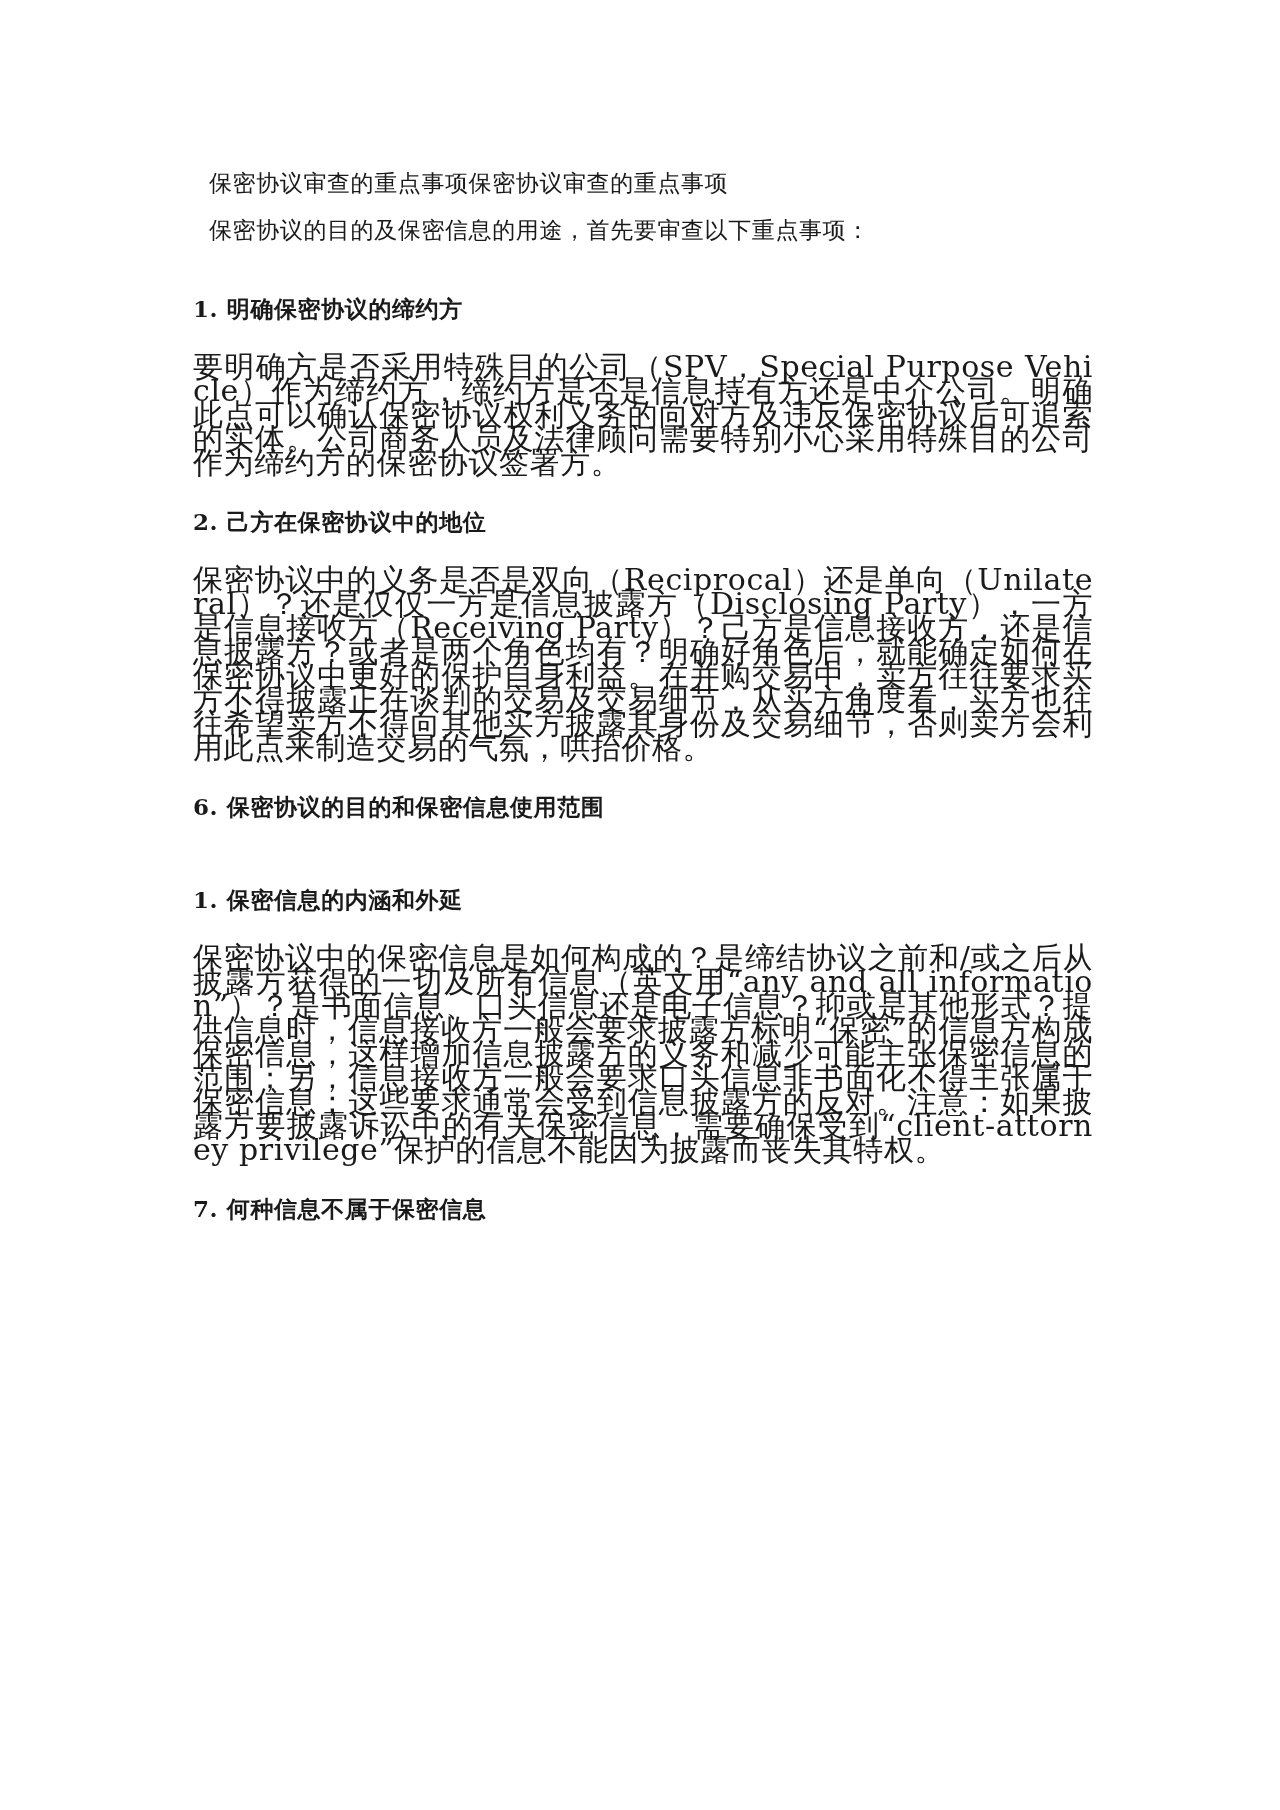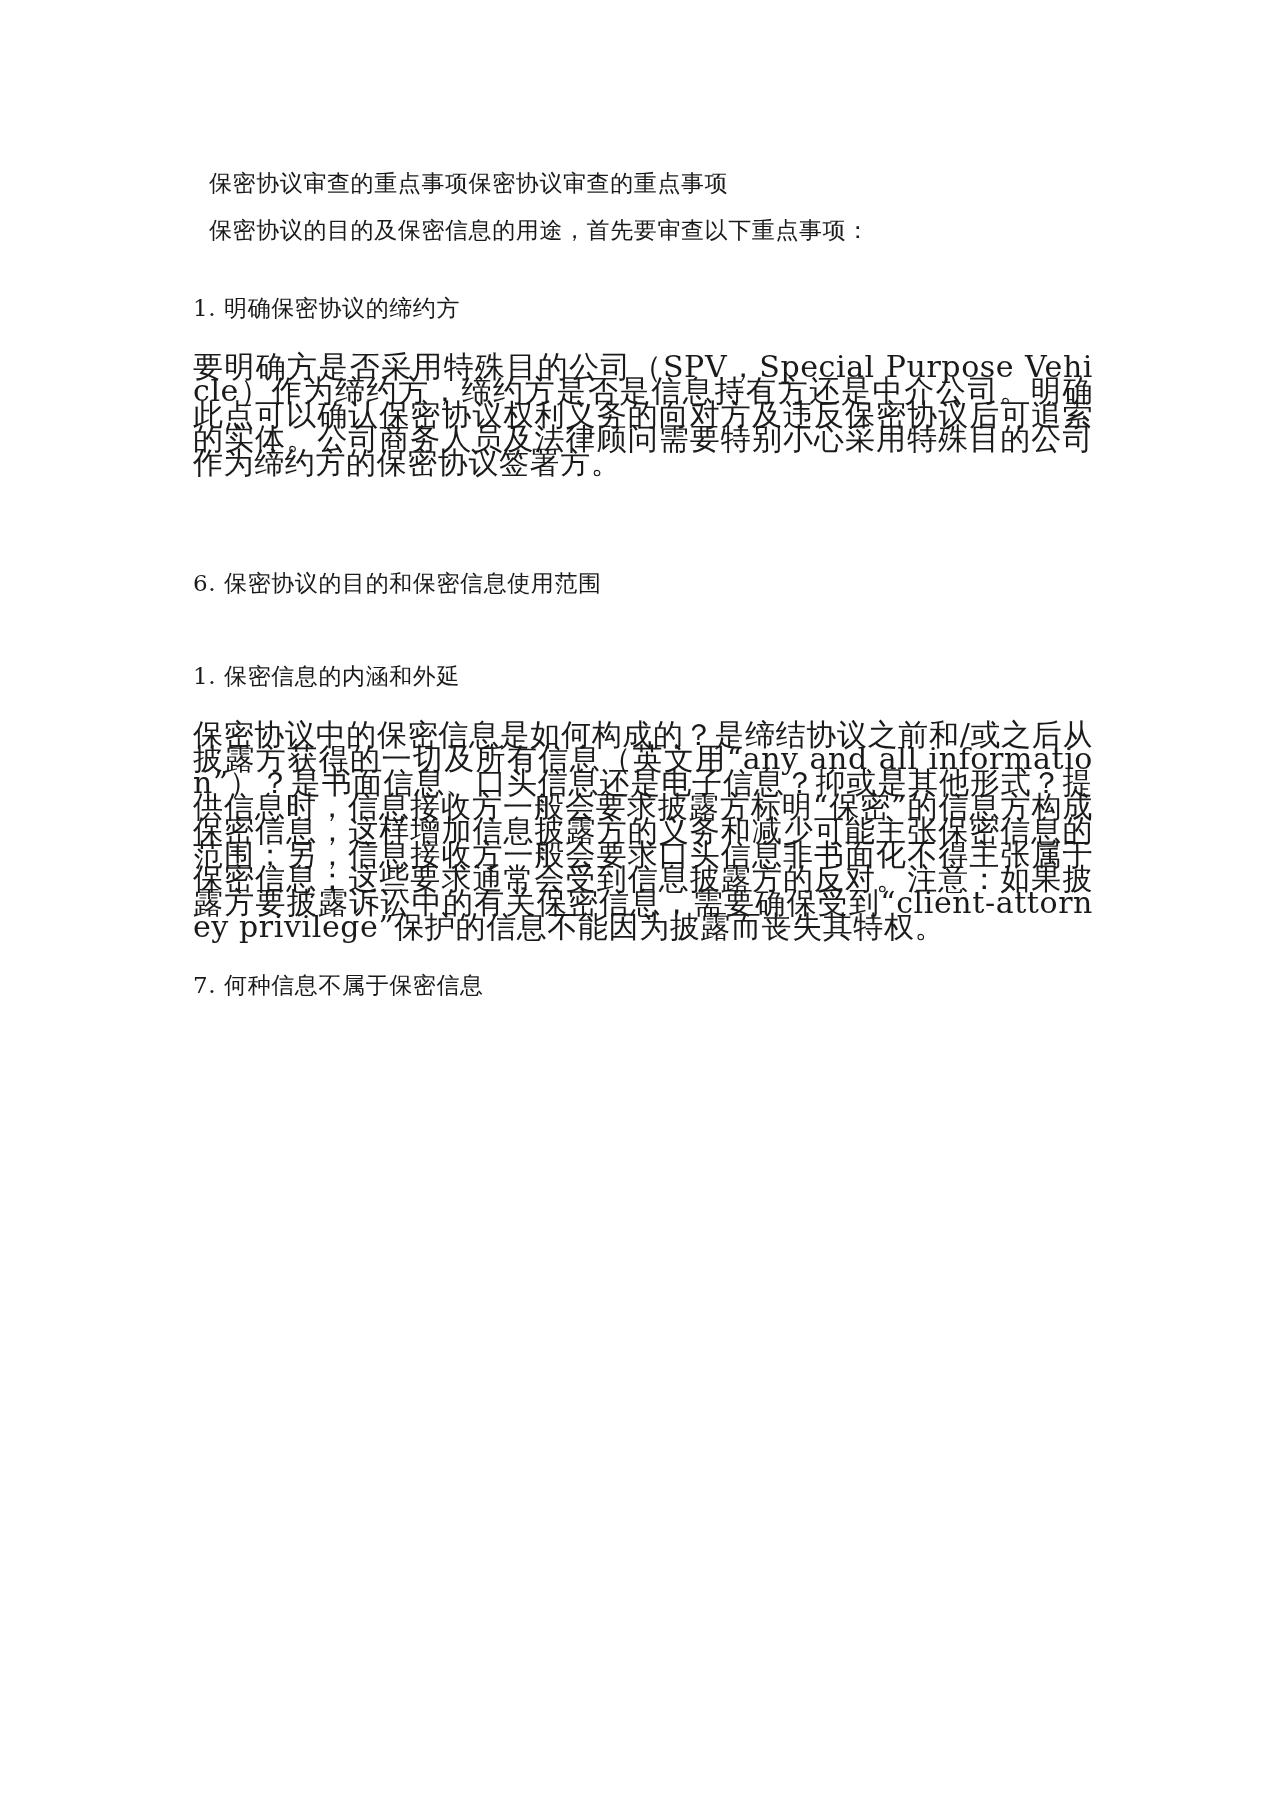--- a/index.html
+++ b/index.html
@@ -36,20 +36,21 @@
       text-align: justify;
       text-justify: inter-character;
       word-break: break-all;
       letter-spacing: 0.6px;
     }
     .heading {
       font-size: 23px;
       line-height: 31px;
       margin: 0;
       letter-spacing: 0.6px;
+      font-weight: bold;
     }
     .spacer { height: 31px; }
   </style>
 </head>
 <body>
 
 <div class="page">
   <p class="line">保密协议审查的重点事项保密协议审查的重点事项</p>
   <p class="line">保密协议的目的及保密信息的用途，首先要审查以下重点事项：</p>
 
@@ -57,21 +58,23 @@
 
   <section>
     <p class="heading">1. 明确保密协议的缔约方</p>
     <div class="spacer"></div>
     <p class="para">要明确方是否采用特殊目的公司（SPV，Special Purpose Vehicle）作为缔约方，缔约方是否是信息持有方还是中介公司。明确此点可以确认保密协议权利义务的向对方及违反保密协议后可追索的实体。公司商务人员及法律顾问需要特别小心采用特殊目的公司作为缔约方的保密协议签署方。</p>
   </section>
 
   <div class="spacer"></div>
 
   <section>
+    <p class="heading">2. 己方在保密协议中的地位</p>
     <div class="spacer"></div>
+    <p class="para">保密协议中的义务是否是双向（Reciprocal）还是单向（Unilateral）？还是仅仅一方是信息披露方（Disclosing Party），一方是信息接收方（Receiving Party）？己方是信息接收方，还是信息披露方？或者是两个角色均有？明确好角色后，就能确定如何在保密协议中更好的保护自身利益。在并购交易中，卖方往往要求买方不得披露正在谈判的交易及交易细节，从买方角度看，买方也往往希望卖方不得向其他买方披露其身份及交易细节，否则卖方会利用此点来制造交易的气氛，哄抬价格。</p>
   </section>
 
   <div class="spacer"></div>
 
   <section>
     <p class="heading">6. 保密协议的目的和保密信息使用范围</p>
     <div class="spacer"></div>
   </section>
 
   <div class="spacer"></div>

